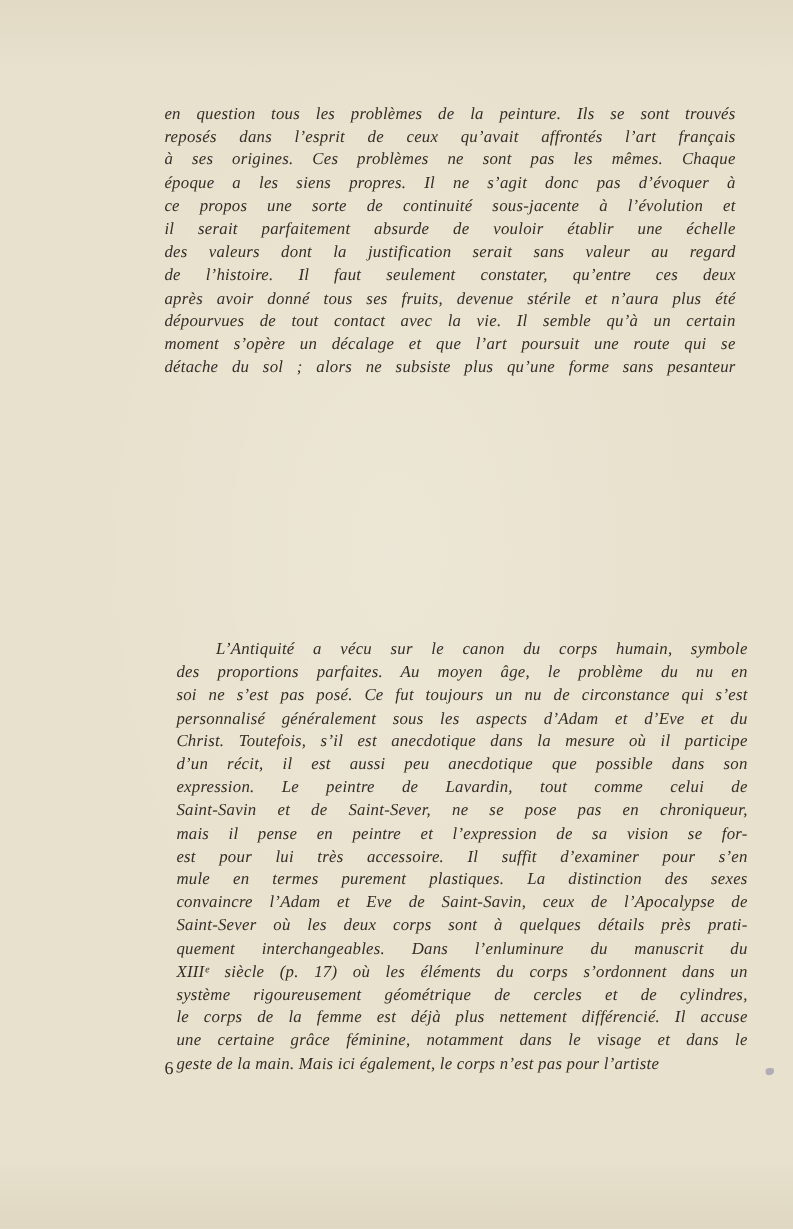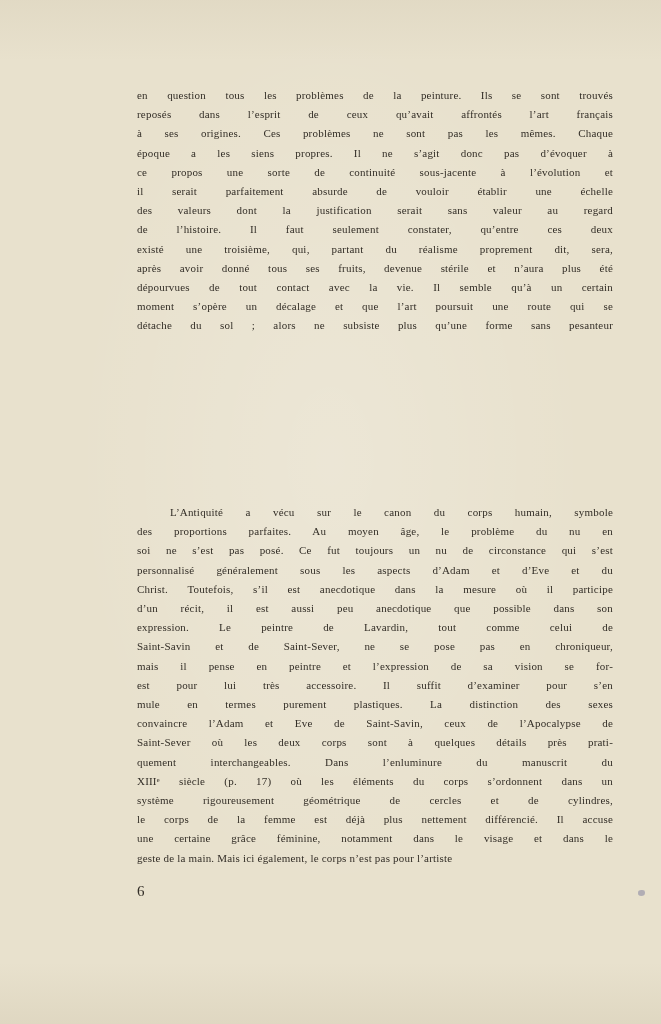--- a/index.html
+++ b/index.html
@@ -20,26 +20,27 @@
     inset: 0;
     background:
       radial-gradient(ellipse at 50% 45%, rgba(255,255,255,0.18) 0%, rgba(255,255,255,0) 55%),
       linear-gradient(180deg, rgba(120,100,60,0.06) 0%, rgba(120,100,60,0) 6%, rgba(120,100,60,0) 94%, rgba(120,100,60,0.08) 100%),
       var(--paper, #e8e1cd);
   }
   .text-block {
     position: absolute;
     left: 137px;
     width: 476px;
-    font-size: 11px;
+    font-size: 14px;
     line-height: 19.2px;
     letter-spacing: 0.2px;
+    font-style: italic;
   }
   .para-1 { top: 86px; }
-  .para-2 { top: 503px; }
+  .para-2 { top: 532px; margin-left: 10px; }
   .line {
     text-align: justify;
     text-align-last: justify;
     white-space: normal;
   }
   .line.last {
     text-align-last: left;
   }
   .line.indent {
     padding-left: 33px;
@@ -69,21 +70,20 @@
 
   <div class="text-block para-1">
       <div class="line">en question tous les problèmes de la peinture. Ils se sont trouvés</div>
       <div class="line">reposés dans l’esprit de ceux qu’avait affrontés l’art français</div>
       <div class="line">à ses origines. Ces problèmes ne sont pas les mêmes. Chaque</div>
       <div class="line">époque a les siens propres. Il ne s’agit donc pas d’évoquer à</div>
       <div class="line">ce propos une sorte de continuité sous-jacente à l’évolution et</div>
       <div class="line">il serait parfaitement absurde de vouloir établir une échelle</div>
       <div class="line">des valeurs dont la justification serait sans valeur au regard</div>
       <div class="line">de l’histoire. Il faut seulement constater, qu’entre ces deux</div>
-      <div class="line">existé une troisième, qui, partant du réalisme proprement dit, sera,</div>
       <div class="line">après avoir donné tous ses fruits, devenue stérile et n’aura plus été</div>
       <div class="line">dépourvues de tout contact avec la vie. Il semble qu’à un certain</div>
       <div class="line">moment s’opère un décalage et que l’art poursuit une route qui se</div>
       <div class="line">détache du sol ; alors ne subsiste plus qu’une forme sans pesanteur</div>
     </div>
 
   <div class="text-block para-2">
       <div class="line indent">L’Antiquité a vécu sur le canon du corps humain, symbole</div>
       <div class="line">des proportions parfaites. Au moyen âge, le problème du nu en</div>
       <div class="line">soi ne s’est pas posé. Ce fut toujours un nu de circonstance qui s’est</div>

